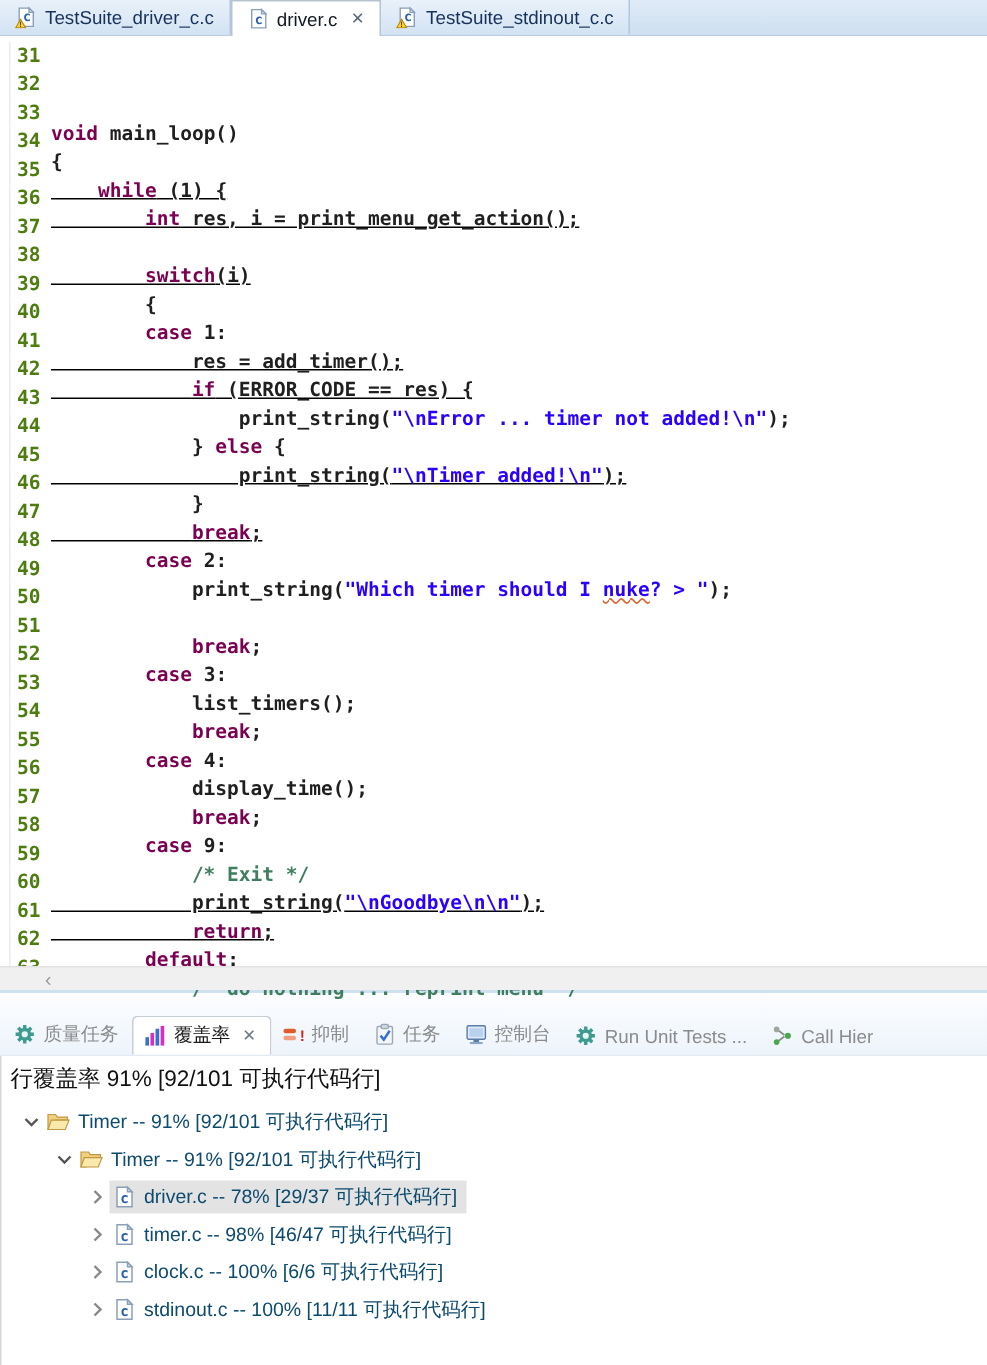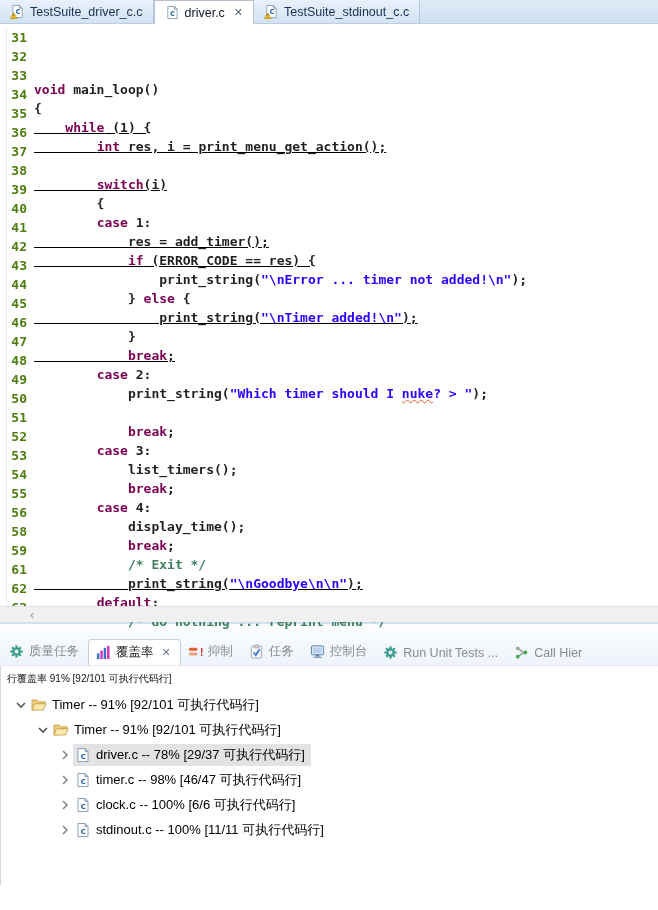--- a/index.html
+++ b/index.html
@@ -45,23 +45,23 @@
   .btabbar { height:42px; background:linear-gradient(#fcfdff,#edf4fb);
              border-bottom:1px solid #e3ecf5; display:flex; align-items:flex-end;
              overflow:hidden; padding-left:2px; }
   .btab { display:flex; align-items:center; gap:5px; padding:4px 9px 5px 7px;
           font-size:12.5px; color:#8b8b8b; white-space:nowrap; cursor:default; }
   .btab.active { background:#ffffff; color:#1a1a1a; border:1px solid #c6cdd4;
                  border-bottom:none; border-radius:4px 4px 0 0; margin-bottom:-1px; }
   .btab .close { color:#6a7a88; font-size:11px; margin-left:3px; }
 
   .cov-body { padding:6px 0 0 4px; border-left:1px solid #d6d6d6; height:219px; }
-  .cov-summary { font-size:10px; color:#111; padding-left:2px; margin-bottom:6px; }
-
-  .tree { font-size:13px; color:#000000; }
+  .cov-summary { font-size:15px; color:#111; padding-left:2px; margin-bottom:6px; }
+
+  .tree { font-size:13px; color:#0c4a6e; }
   .tree-row { height:25px; display:flex; align-items:center; }
   .tree-row .twist { width:16px; height:16px; flex:0 0 16px; display:inline-block; }
   .tree-row .twist svg { width:100%; height:100%; display:block; }
   .tree-label-wrap { display:inline-flex; align-items:center; gap:5px; padding:2px 6px 2px 2px; }
   .tree-row.selected .tree-label-wrap { background:#e3e3e3; }
   .nodeicon { width:16px; height:16px; flex:0 0 16px; position:relative; }
   .nodeicon svg { width:100%; height:100%; display:block; }
 </style>
 </head>
 <body>
@@ -125,22 +125,24 @@
       <div class="code-line"><span class="ln">47</span><span class="code"><span class="seg-p">        </span><span class="seg-k">case</span><span class="seg-p"> 2:</span></span></div>
       <div class="code-line"><span class="ln">48</span><span class="code hl-r"><span class="seg-p">            print_string(</span><span class="seg-s">"Which timer should I </span><span class="seg-sw">nuke</span><span class="seg-s">? &gt; "</span><span class="seg-p">);</span></span></div>
       <div class="code-line"><span class="ln">49</span></div>
       <div class="code-line"><span class="ln">50</span><span class="code hl-r"><span class="seg-p">            </span><span class="seg-k">break</span><span class="seg-p">;</span></span></div>
       <div class="code-line"><span class="ln">51</span><span class="code"><span class="seg-p">        </span><span class="seg-k">case</span><span class="seg-p"> 3:</span></span></div>
       <div class="code-line"><span class="ln">52</span><span class="code hl-r"><span class="seg-p">            list_timers();</span></span></div>
       <div class="code-line"><span class="ln">53</span><span class="code hl-r"><span class="seg-p">            </span><span class="seg-k">break</span><span class="seg-p">;</span></span></div>
       <div class="code-line"><span class="ln">54</span><span class="code"><span class="seg-p">        </span><span class="seg-k">case</span><span class="seg-p"> 4:</span></span></div>
       <div class="code-line"><span class="ln">55</span><span class="code hl-r"><span class="seg-p">            display_time();</span></span></div>
       <div class="code-line"><span class="ln">56</span><span class="code hl-r"><span class="seg-p">            </span><span class="seg-k">break</span><span class="seg-p">;</span></span></div>
+      <div class="code-line"><span class="ln">57</span><span class="code"><span class="seg-p">        </span><span class="seg-k">case</span><span class="seg-p"> 9:</span></span></div>
       <div class="code-line"><span class="ln">58</span><span class="code"><span class="seg-p">            </span><span class="seg-c">/* Exit */</span></span></div>
       <div class="code-line"><span class="ln">59</span><span class="code hl-g"><span class="seg-p">            print_string(</span><span class="seg-s">"\nGoodbye\n\n"</span><span class="seg-p">);</span></span></div>
+      <div class="code-line"><span class="ln">60</span><span class="code hl-g"><span class="seg-p">            </span><span class="seg-k">return</span><span class="seg-p">;</span></span></div>
       <div class="code-line"><span class="ln">61</span><span class="code"><span class="seg-p">        </span><span class="seg-k">default</span><span class="seg-p">:</span></span></div>
       <div class="code-line"><span class="ln">62</span><span class="code"><span class="seg-p">            </span><span class="seg-c">/* do nothing ... reprint menu */</span></span></div>
       <div class="code-line partial"><span class="ln">63</span><span class="code hl-g"><span class="seg-p">                print_string(</span><span class="seg-s">"\nI couldn't catch that ... try again!\n"</span><span class="seg-p">);</span></span></div>
     </div>
   <div class="hscrollbar">
     <span class="arrow">‹</span>
   </div>
 </div>
 
 <div class="bottom-panel">

